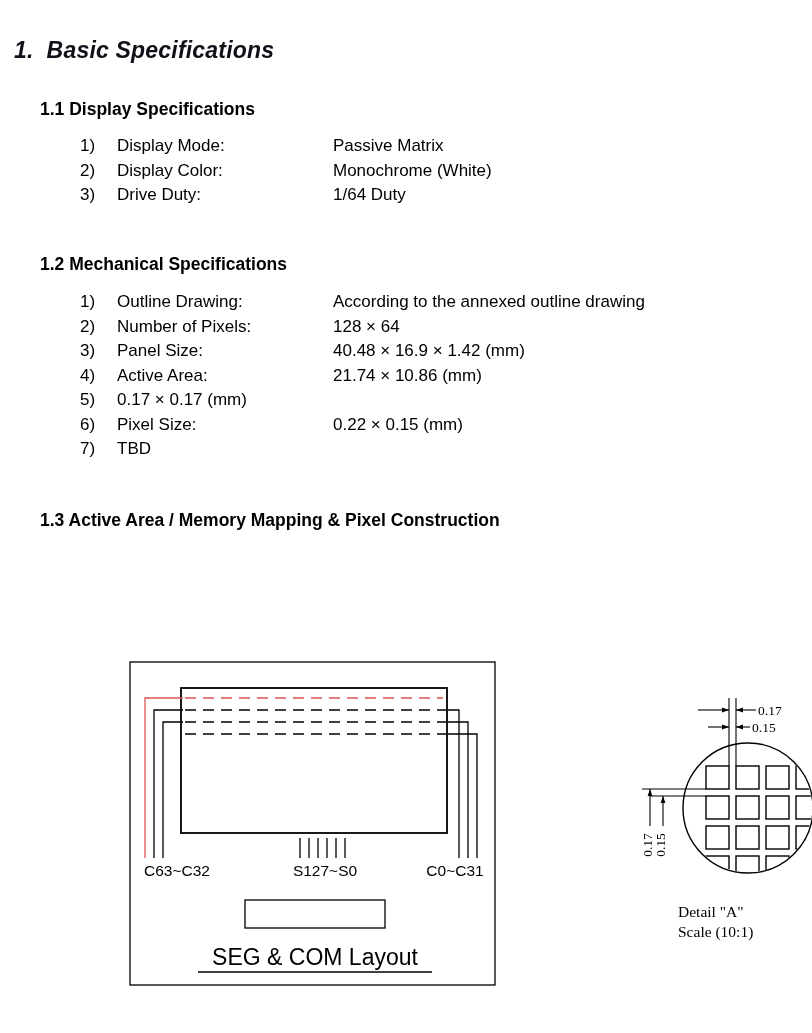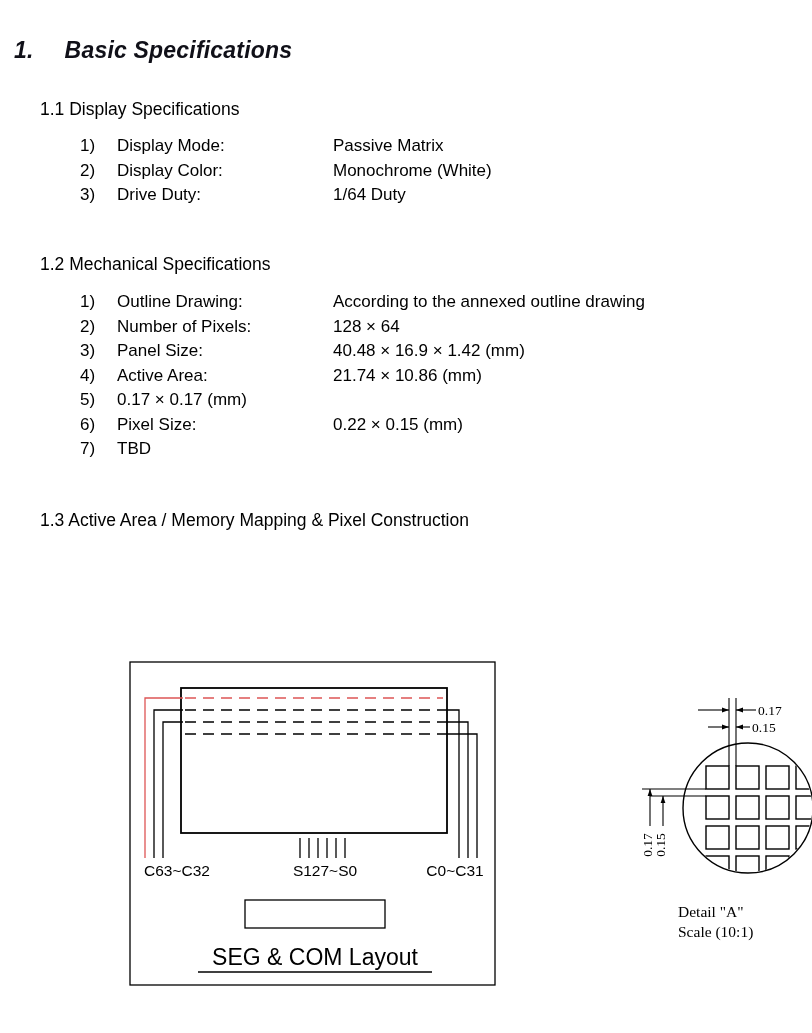--- a/index.html
+++ b/index.html
@@ -15,26 +15,26 @@
   }
   .doc-title {
     position: absolute;
     left: 14px; top: 37px;
     font-size: 23px;
     font-weight: 700;
     font-style: italic;
     color: #101018;
     letter-spacing: 0.2px;
   }
-  .doc-title .title-text { margin-left: 31px; }
+  .doc-title .title-text { margin-left: 13px; }
   .sec-heading {
     position: absolute;
     left: 40px;
     font-size: 17.5px;
-    font-weight: 400;
+    font-weight: 700;
     color: #000;
   }
   .h-display    { top: 99px; }
   .h-mechanical { top: 254px; }
   .h-mapping    { top: 510px; }
   .spec-list {
     position: absolute;
     left: 80px;
     width: 680px;
     font-size: 17px;

